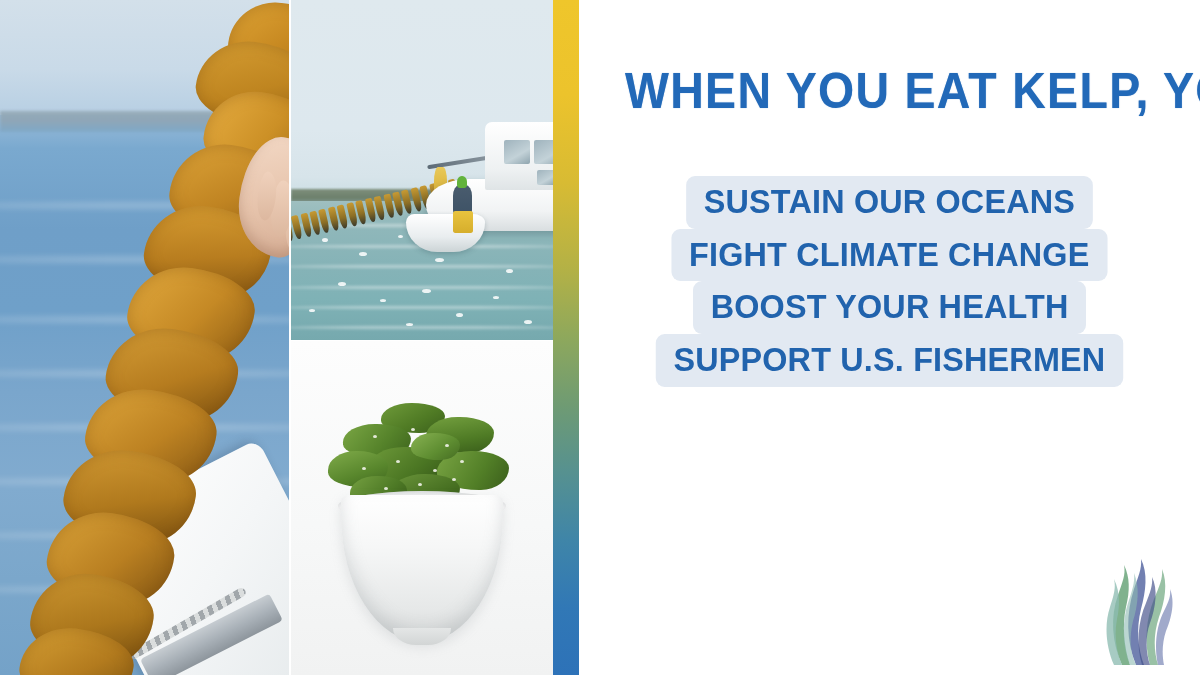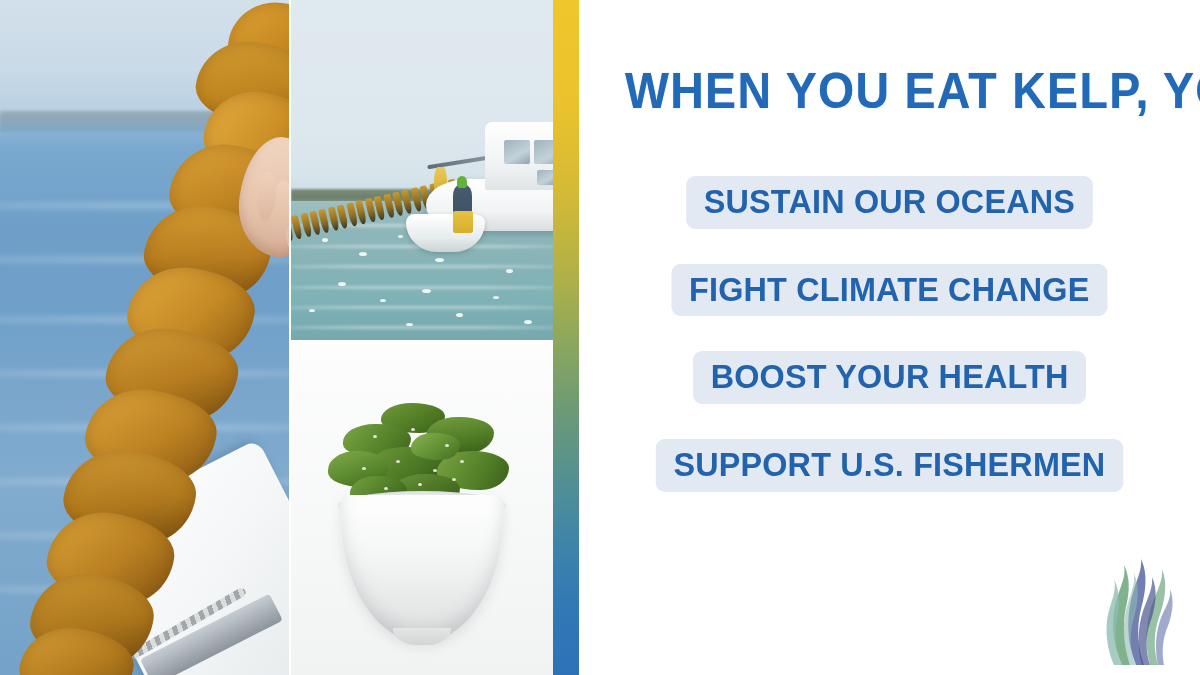--- a/index.html
+++ b/index.html
@@ -388,21 +388,20 @@
   }
 
   .benefit-list {
     position: absolute;
     left: 0;
     top: 176px;
     width: 621px;
     display: flex;
     flex-direction: column;
     align-items: center;
-    gap: 35px;
   }
   .benefit {
     display: inline-block;
     background: #e2e9f2;
     border-radius: 9px;
     padding: 9px 18px 10px 18px;
     font-family: "Liberation Sans", sans-serif;
     font-size: 33px;
     font-weight: bold;
     letter-spacing: .2px;

